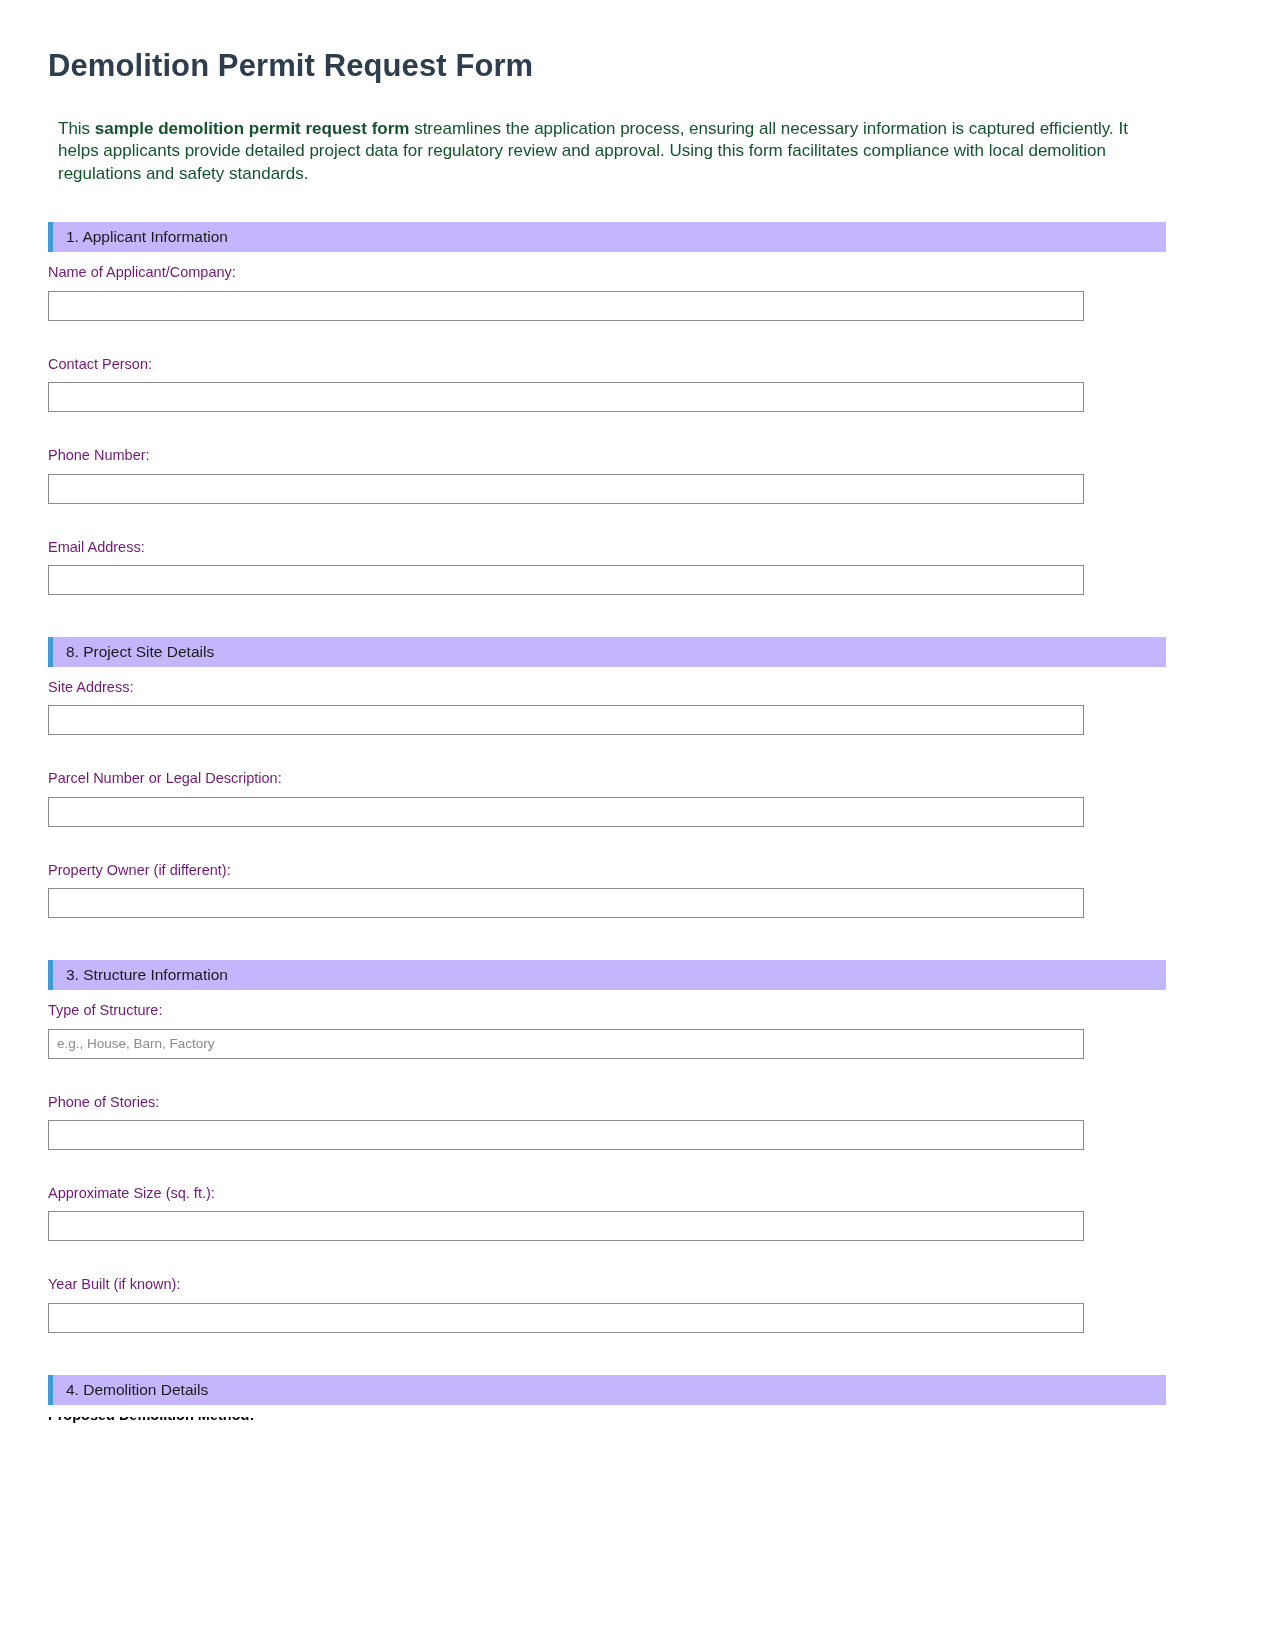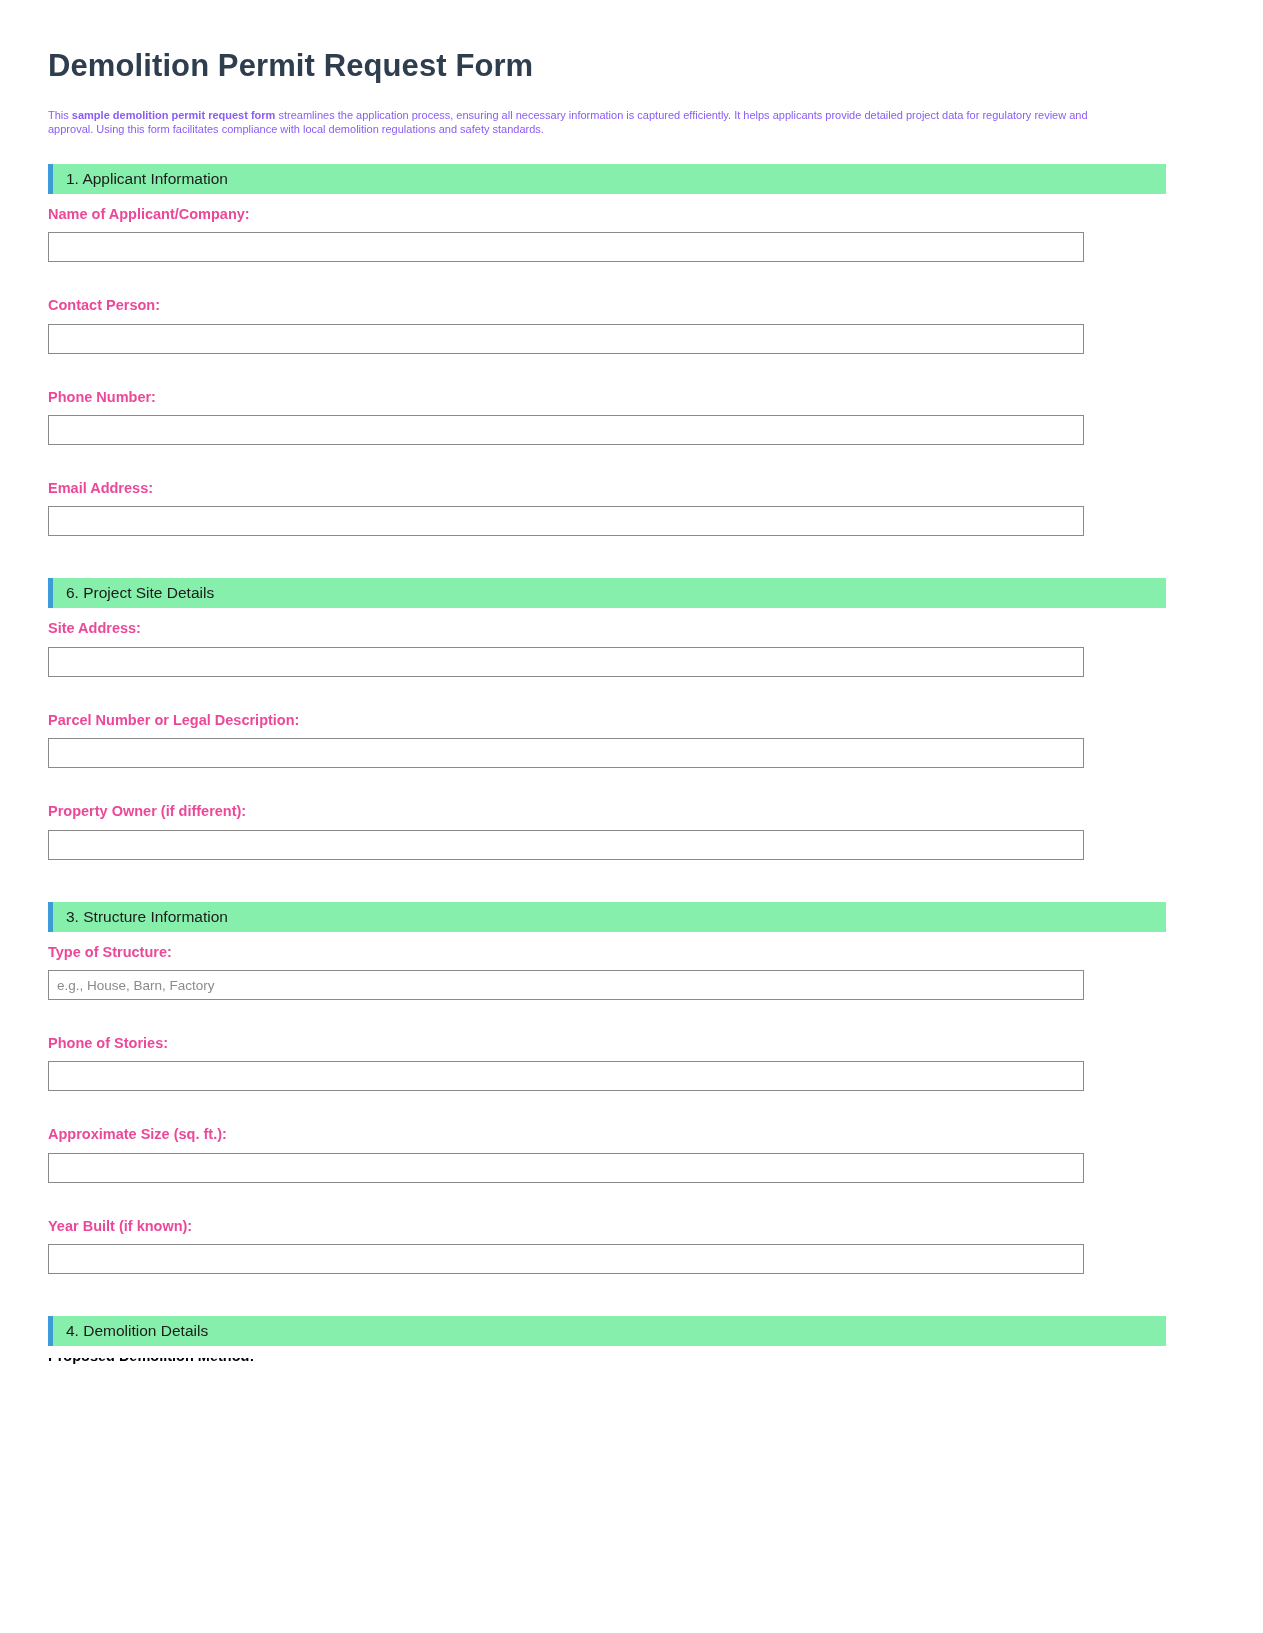--- a/index.html
+++ b/index.html
@@ -30,62 +30,62 @@
   h1.form-title {
     font-size: 31px;
     line-height: 1.15;
     font-weight: bold;
     color: #2f3e4e;
     margin: 0;
     padding-top: 48px;
     letter-spacing: 0.1px;
   }
   p.form-intro {
-    font-size: 11px;
+    font-size: 17px;
     line-height: 1.33;
-    color: #8b5cf6;
-    margin: 0;
+    color: #14532d;
+    margin: 10px;
     padding-top: 24px;
     text-align: left;
     width: 1086px;
   }
   p.form-intro b {
     font-weight: bold;
   }
   .section {
     margin: 0;
   }
   .section-gap {
     height: 42px;
   }
   .section-gap-first {
     height: 27px;
   }
   .section-header {
-    background: #86efac;
+    background: #c4b5fd;
     border-left: 5px solid #3d9bd9;
     height: 30px;
     line-height: 30px;
     padding-left: 13px;
     font-size: 15.5px;
     color: #1b1b1b;
     font-weight: normal;
     box-sizing: border-box;
     width: 1118px;
   }
   .field {
     margin-top: 12px;
   }
   .field:first-of-type {
     margin-top: 10px;
   }
   .field-label {
     font-size: 14.5px;
-    font-weight: bold;
-    color: #ec4899;
+    font-weight: normal;
+    color: #701a75;
     line-height: 1.2;
     display: block;
   }
   .field-input {
     display: block;
     margin-top: 9px;
     width: 1036px;
     height: 30px;
     box-sizing: border-box;
     border: 1px solid #8a8a8a;
@@ -152,21 +152,21 @@
       <div class="field-spacer"></div>
 
       <div class="field">
         <label class="field-label">Email Address:</label>
         <input class="field-input" type="text" placeholder="" style="">
       </div>
     </div>
 
     <div class="section-gap"></div>
     <div class="section">
-      <div class="section-header">6. Project Site Details</div>
+      <div class="section-header">8. Project Site Details</div>
 
       <div class="field">
         <label class="field-label">Site Address:</label>
         <input class="field-input" type="text" placeholder="" style="">
       </div>
       <div class="field-spacer"></div>
 
       <div class="field">
         <label class="field-label">Parcel Number or Legal Description:</label>
         <input class="field-input" type="text" placeholder="" style="">

